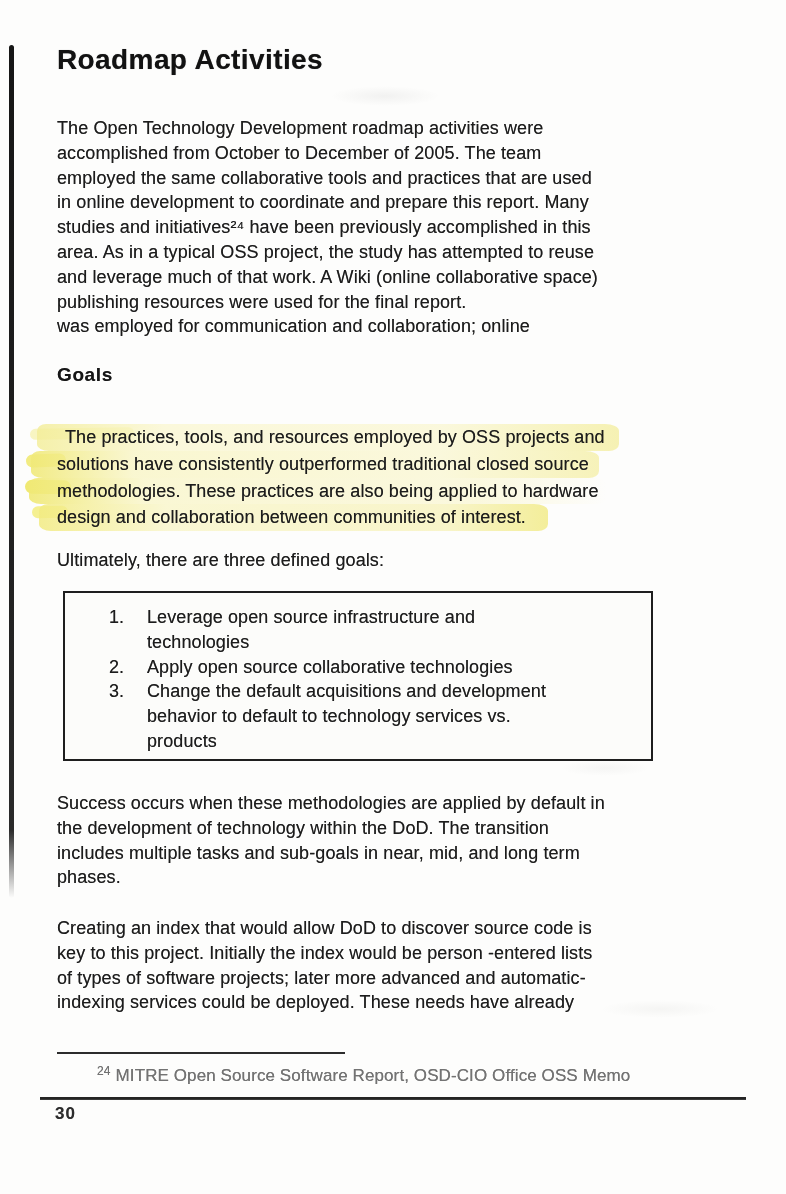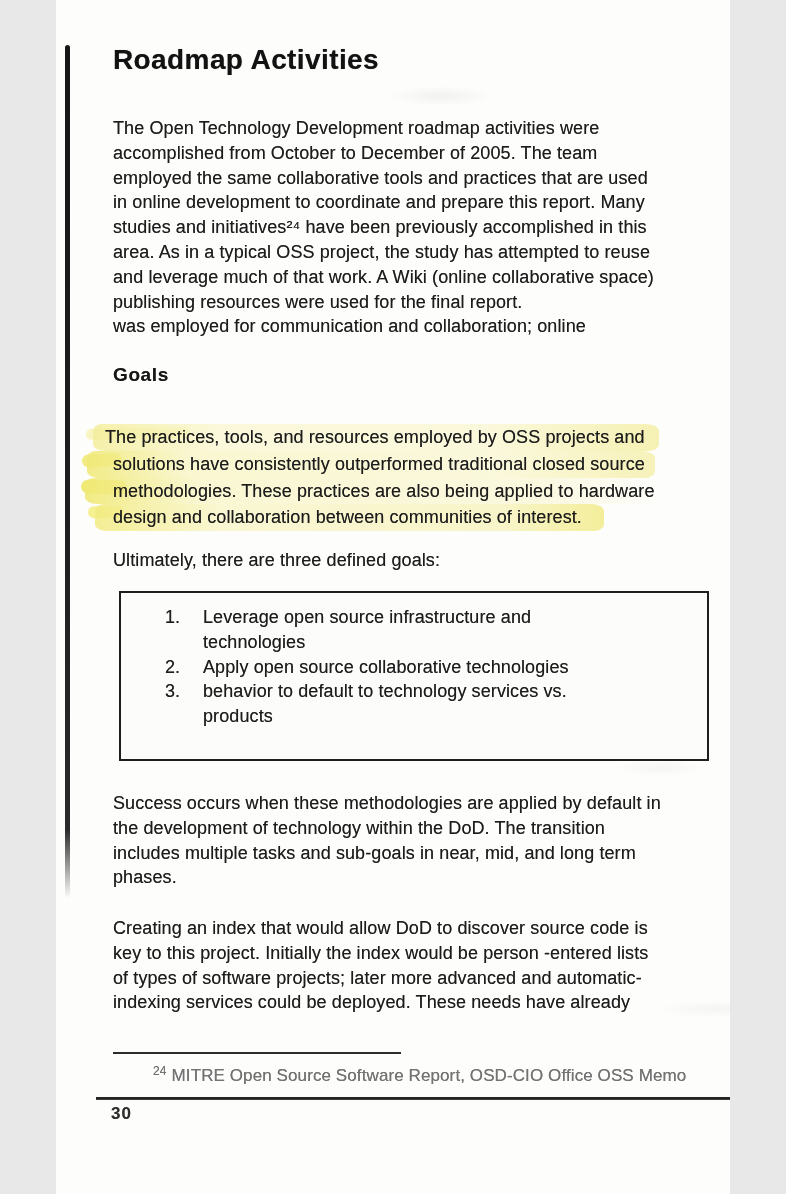--- a/index.html
+++ b/index.html
@@ -1,18 +1,18 @@
 <!DOCTYPE html>
 <html><head>
 <meta charset="utf-8">
 <style>
   html,body{margin:0;padding:0;background:#e8e8e8;}
   .page{
     position:relative;
-    width:674px;height:1194px;
+    width:786px;height:1194px;
     margin:0 auto;
     background:#fdfdfc;
     overflow:hidden;
     font-family:"Liberation Sans", sans-serif;
     color:#1c1c1c;
   }
   
   .smudge{position:absolute;border-radius:50%;pointer-events:none;}
   .smudge-1{left:330px;top:86px;width:110px;height:20px;background:radial-gradient(ellipse, rgba(90,90,90,.07), rgba(0,0,0,0) 70%);}
   .smudge-2{left:560px;top:760px;width:90px;height:16px;background:radial-gradient(ellipse, rgba(90,90,90,.05), rgba(0,0,0,0) 70%);}
@@ -39,21 +39,21 @@
   }
   .para{position:absolute;left:57px;}
   .para-intro{top:116px;}
   .heading2{
     position:absolute;left:57px;top:364px;
     font-size:19px;font-weight:bold;letter-spacing:.6px;color:#161616;
     text-shadow:0 0 .6px rgba(0,0,0,.5);
   }
   .para-highlight{top:424px;}
   .hl{display:inline-block;border-radius:9px 14px 10px 12px / 7px;}
-  .hl-1{margin-left:-20px;padding:1px 14px 1px 12px;
+  .hl-1{margin-left:-20px;padding:1px 14px 1px 28px;
     background:linear-gradient(90deg, rgba(243,237,150,.80), rgba(250,246,205,.70) 22%, rgba(249,245,200,.62) 70%, rgba(243,237,155,.75));}
   .hl-2{margin-left:-26px;padding:1px 10px 1px 26px;
     background:linear-gradient(90deg, rgba(240,233,120,.88), rgba(248,244,190,.70) 18%, rgba(249,245,200,.62) 72%, rgba(244,238,160,.72));}
   .hl-3{margin-left:-28px;padding:1px 8px 1px 28px;
     background:linear-gradient(90deg, rgba(240,233,118,.90), rgba(248,244,192,.68) 20%, rgba(249,245,202,.60) 78%, rgba(249,245,202,0));}
   .hl-4{margin-left:-18px;padding:1px 22px 1px 18px;
     background:linear-gradient(90deg, rgba(242,235,130,.85), rgba(248,244,192,.68) 25%, rgba(246,241,180,.70) 80%, rgba(241,234,130,.80));}
   .streak{position:absolute;pointer-events:none;}
   .streak-a{left:30px;top:428px;width:104px;height:11px;background:rgba(244,238,145,.55);border-radius:6px;transform:rotate(-1deg);}
   .streak-b{left:26px;top:454px;width:40px;height:13px;background:rgba(240,233,108,.85);border-radius:7px;transform:rotate(-2deg);}
@@ -136,20 +136,21 @@
     </div>
     <div class="goal-row">
       <div class="body-line goal-num">2.</div>
       <div class="goal-lines">
         <div class="body-line">Apply open source collaborative technologies</div>
       </div>
     </div>
     <div class="goal-row">
       <div class="body-line goal-num">3.</div>
       <div class="goal-lines">
+        <div class="body-line">Change the default acquisitions and development</div>
         <div class="body-line">behavior to default to technology services vs.</div>
         <div class="body-line">products</div>
       </div>
     </div>
   </div>
 
   <div class="para para-creating">
     <div class="body-line">Creating an index that would allow DoD to discover source code is</div>
     <div class="body-line">key to this project. Initially the index would be person -entered lists</div>
     <div class="body-line">of types of software projects; later more advanced and automatic-</div>

